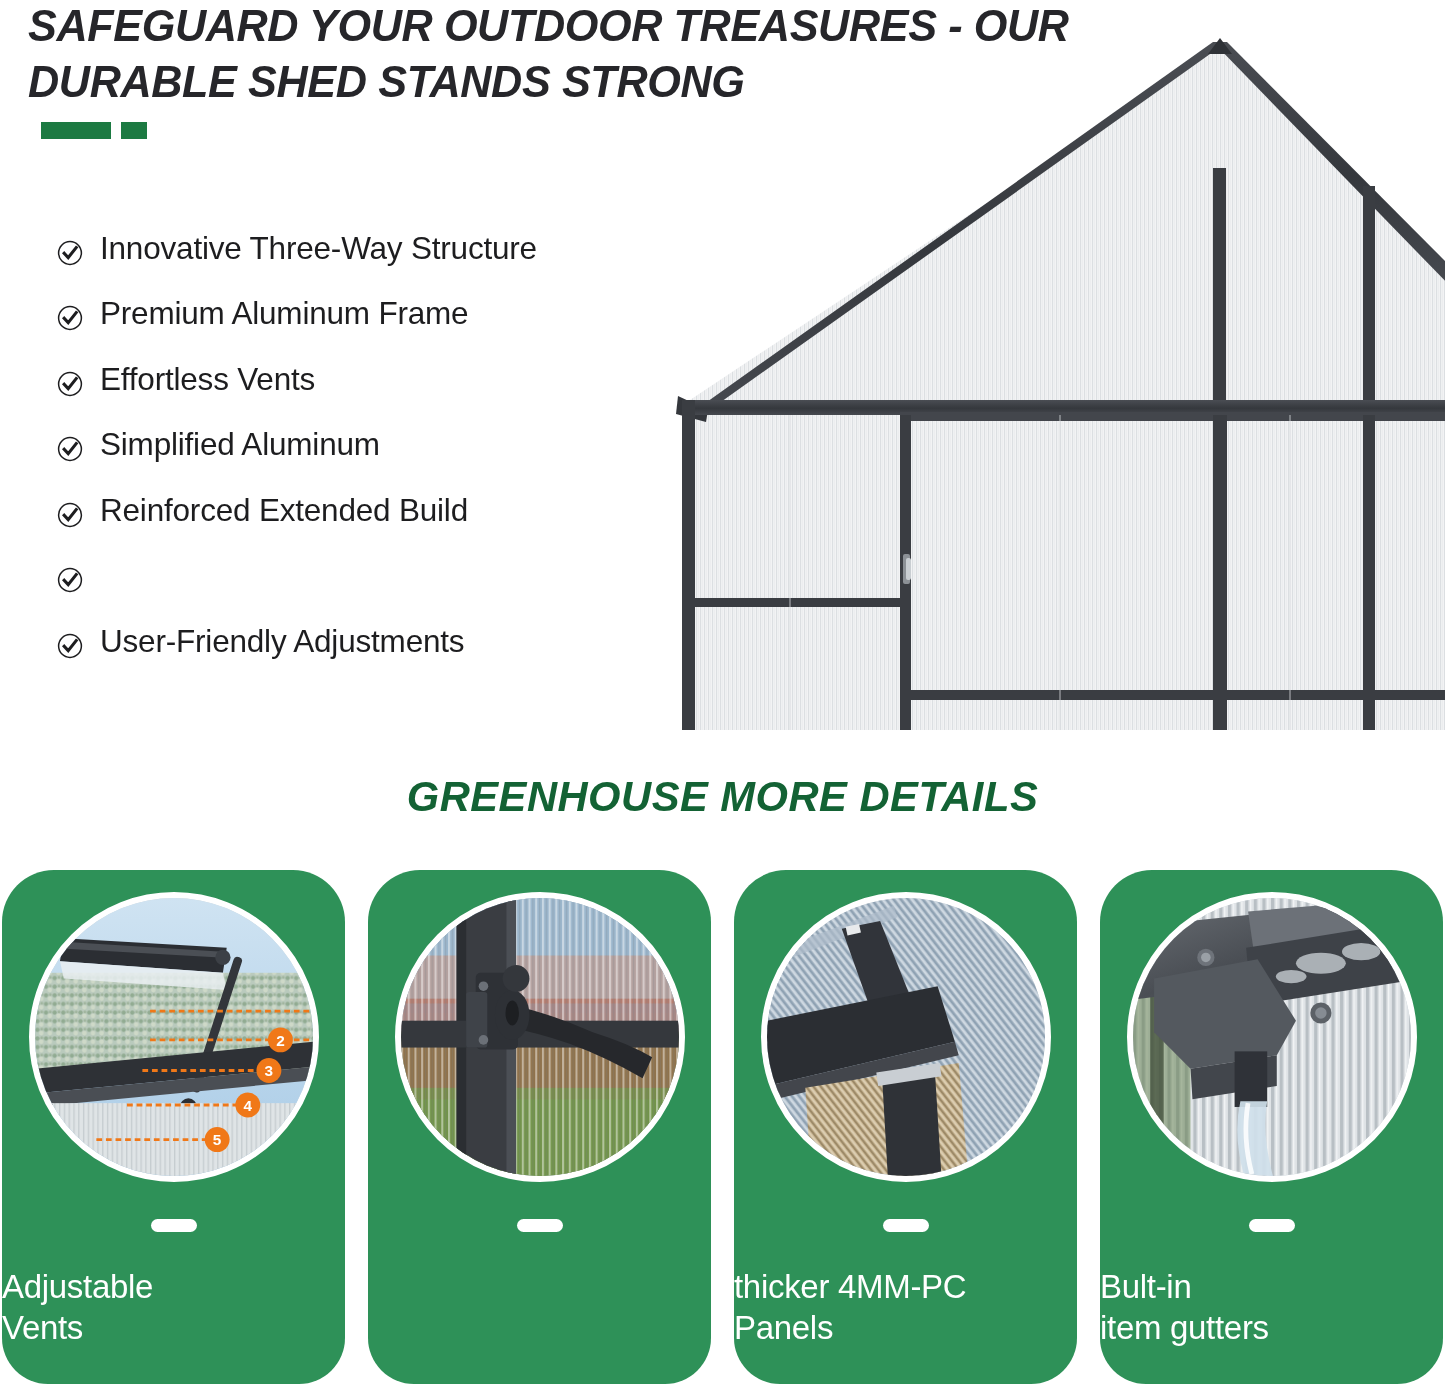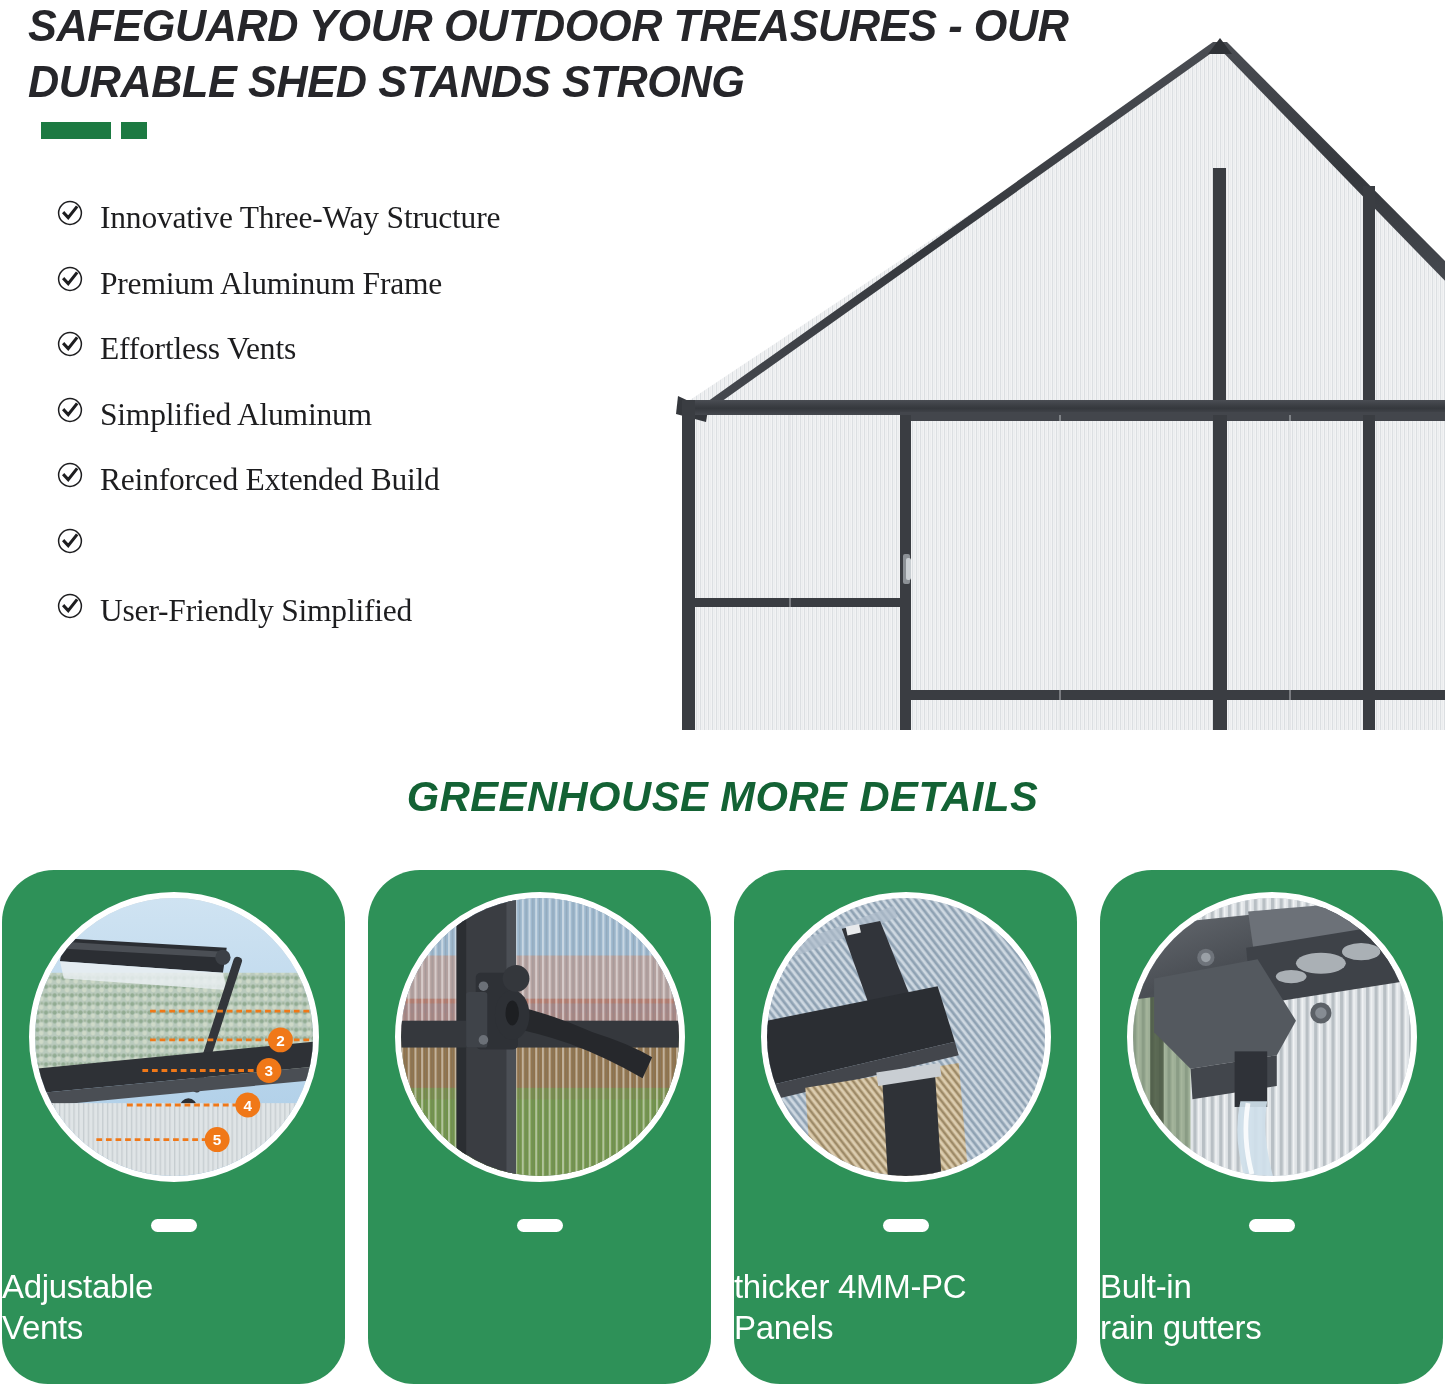--- a/index.html
+++ b/index.html
@@ -56,23 +56,22 @@
 
   
   .bullet-list {
     position: absolute;
     left: 57px;
     top: 200px;
     width: 640px;
   }
   .bullet-item {
     display: flex;
-    align-items: flex-start;
+    align-items: flex-end;
     height: 65.5px;
-    font-family: Liberation Serif, serif;
   }
   .check-icon {
     width: 26px;
     height: 26px;
     flex: 0 0 26px;
     margin-right: 17px;
     display: block;
   }
   .bullet-label {
     font-size: 31.5px;
@@ -215,21 +214,21 @@
     <svg class="check-icon" viewBox="0 0 26 26">
       <circle cx="13" cy="13" r="11.4" fill="none" stroke="#1d1d1f" stroke-width="1.5"></circle>
       <path d="M7.2 13.3 L11.2 17.6 L19.2 7.6" fill="none" stroke="#1d1d1f" stroke-width="3.1" stroke-linecap="square" stroke-linejoin="miter"></path>
     </svg>
   </div>
   <div class="bullet-item">
     <svg class="check-icon" viewBox="0 0 26 26">
       <circle cx="13" cy="13" r="11.4" fill="none" stroke="#1d1d1f" stroke-width="1.5"></circle>
       <path d="M7.2 13.3 L11.2 17.6 L19.2 7.6" fill="none" stroke="#1d1d1f" stroke-width="3.1" stroke-linecap="square" stroke-linejoin="miter"></path>
     </svg>
-    <span class="bullet-label">User-Friendly Simplified</span>
+    <span class="bullet-label">User-Friendly Adjustments</span>
   </div>
 </div>
 
 <div class="greenhouse">
   <svg width="790" height="716" viewBox="0 0 790 716">
     <defs>
       <pattern id="ribs" width="4" height="8" patternUnits="userSpaceOnUse">
         <rect width="4" height="8" fill="#f2f3f4"></rect>
         <rect x="0" y="0" width="1.1" height="8" fill="#dcdfe2"></rect>
         <rect x="2.2" y="0" width="0.6" height="8" fill="#e8eaec"></rect>
@@ -476,16 +475,16 @@
         <circle cx="196" cy="120" r="11" fill="#5c6167"></circle>
         <circle cx="196" cy="120" r="6" fill="#868c93"></circle>
 
         <rect x="106" y="160" width="34" height="58" fill="#2f3238"></rect>
         <path d="M112 212 Q104 248 116 290 L146 290 Q134 246 140 212 Z" fill="#cfe0ea" opacity="0.92"></path>
         <path d="M120 214 Q114 250 124 288" stroke="#ffffff" stroke-width="5" fill="none" opacity="0.85"></path>
       </svg>
     </div>
     <div class="card-pill"></div>
     <div class="card-caption">Bult-in
-rain gutters</div>
+item gutters</div>
   </div>
 
 </div>
 
 </body></html>

